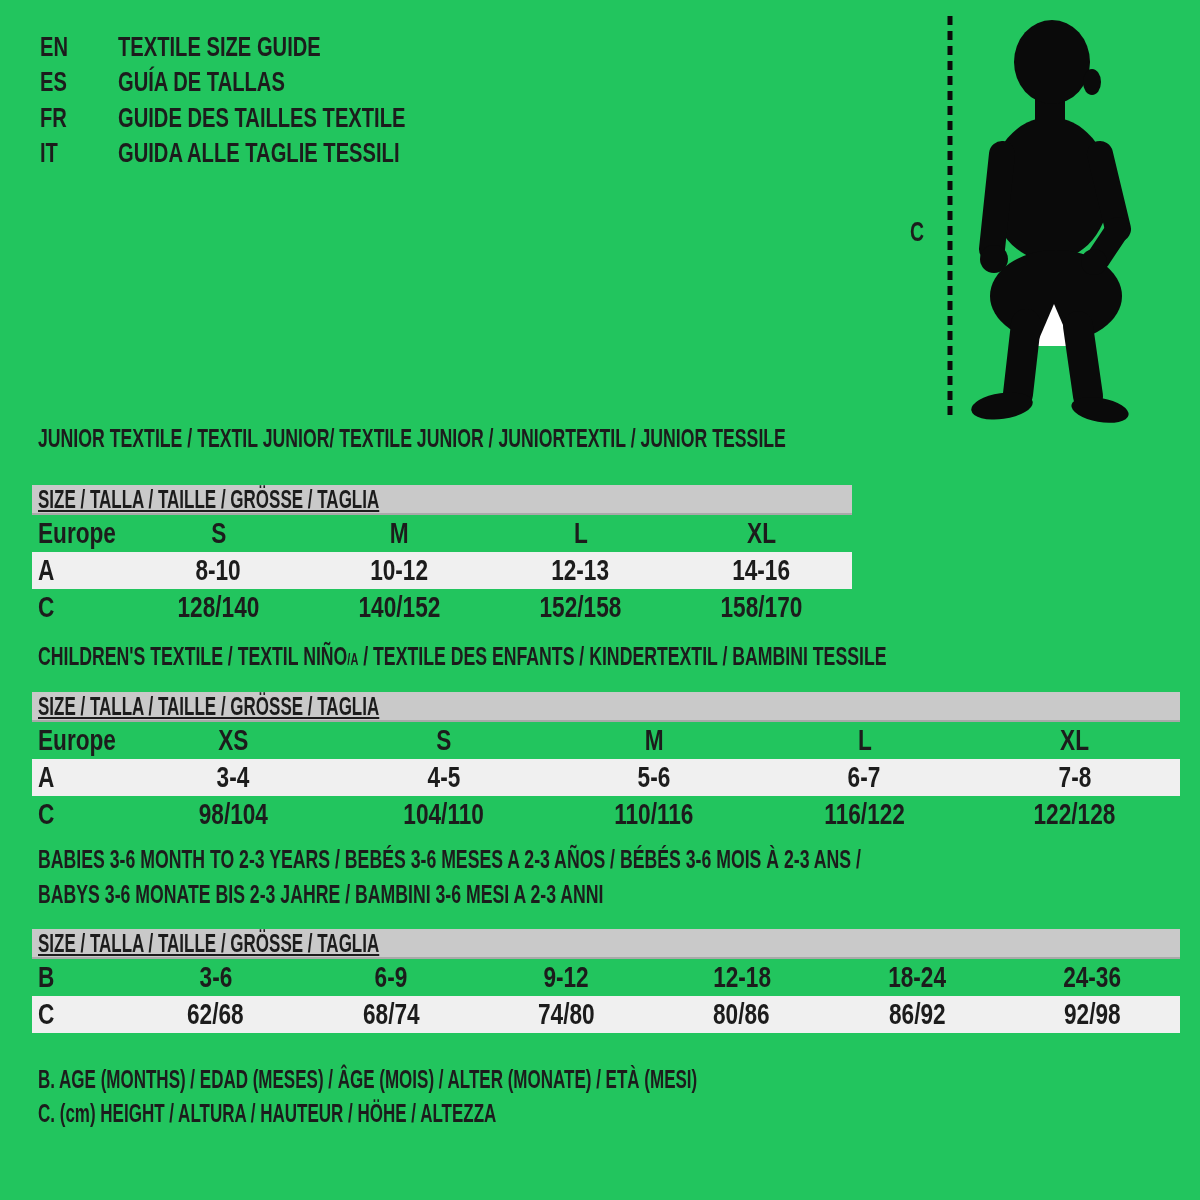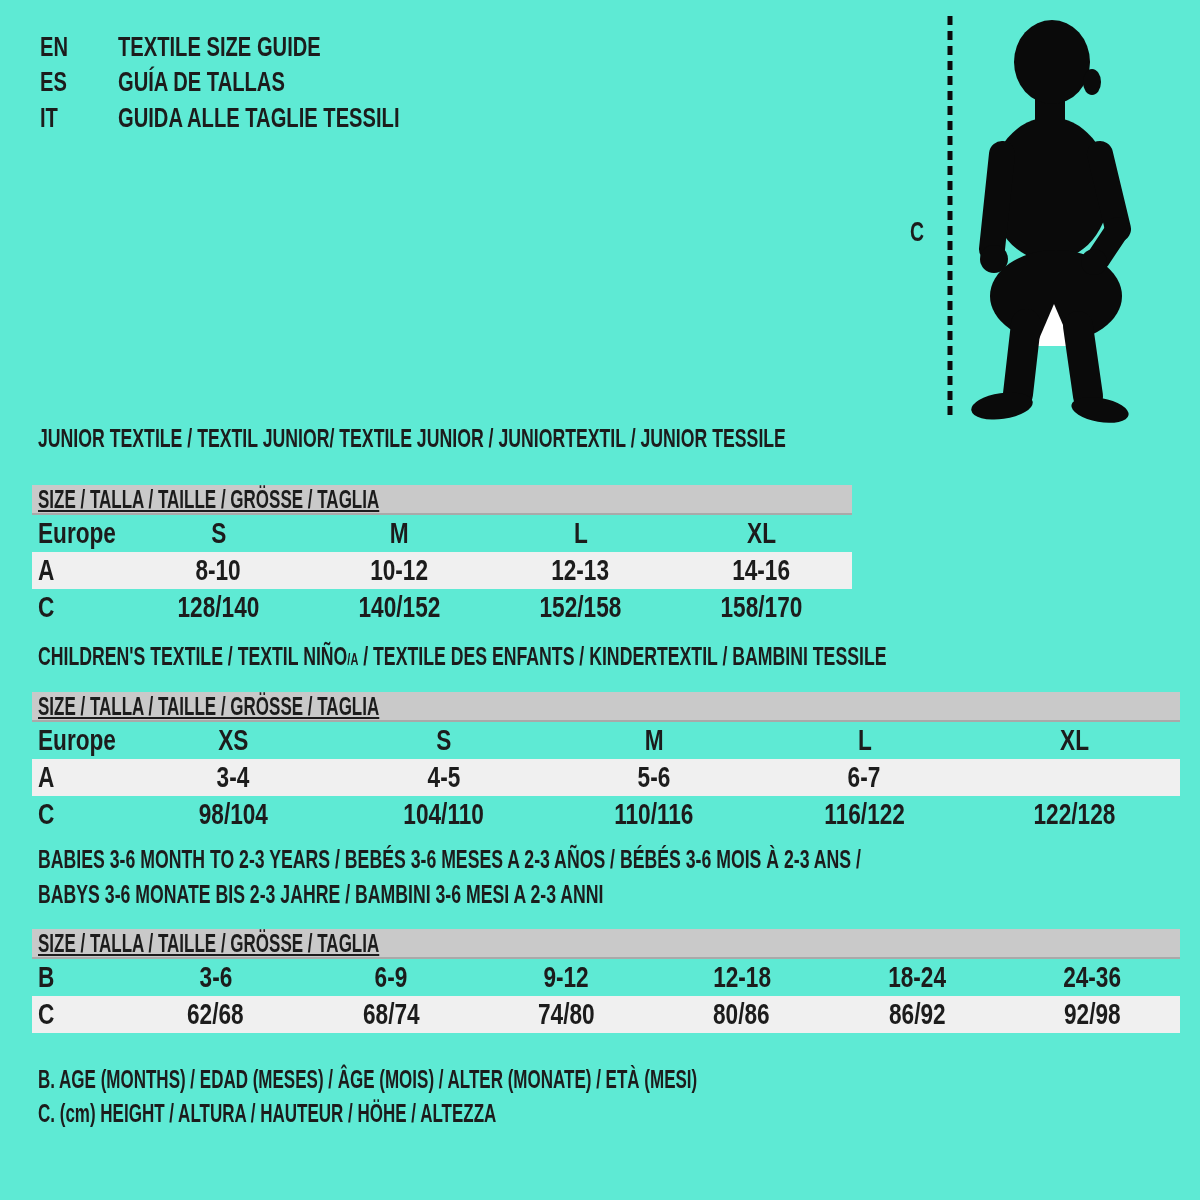--- a/index.html
+++ b/index.html
@@ -1,17 +1,17 @@
 <!DOCTYPE html>
 <html><head>
 <meta charset="utf-8">
 <style>
   html,body { margin:0; padding:0; background:#fff; }
   #canvas {
-    position:relative; width:1200px; height:1200px; background:#5eead4;
+    position:relative; width:1200px; height:1200px; background:#22c55e;
     font-family:"Liberation Sans", sans-serif; font-weight:700; color:#1c1c1c;
     overflow:hidden;
   }
   
   .sq { display:inline-block; white-space:nowrap; }
   .ol { transform-origin:0 50%; }
   .oc { transform-origin:50% 50%; }
   .s68 { transform:scaleX(.68); }
   .s72 { transform:scaleX(.72); }
   .s78 { transform:scaleX(.78); }
@@ -62,20 +62,24 @@
   <div class="langs">
     <div class="lang-row">
       <span class="lang-code"><span class="sq ol s72">EN</span></span>
       <span class="sq ol s72">TEXTILE SIZE GUIDE</span>
     </div>
     <div class="lang-row">
       <span class="lang-code"><span class="sq ol s72">ES</span></span>
       <span class="sq ol s72">GUÍA DE TALLAS</span>
     </div>
     <div class="lang-row">
+      <span class="lang-code"><span class="sq ol s72">FR</span></span>
+      <span class="sq ol s72">GUIDE DES TAILLES TEXTILE</span>
+    </div>
+    <div class="lang-row">
       <span class="lang-code"><span class="sq ol s72">IT</span></span>
       <span class="sq ol s72">GUIDA ALLE TAGLIE TESSILI</span>
     </div>
   </div>
 
   <span class="fig-c sq ol s72">C</span>
   <svg class="fig" viewBox="0 0 210 416" aria-hidden="true">
     <line x1="12" y1="2" x2="12" y2="404" stroke="#0a0a0a" stroke-width="5" stroke-dasharray="9 6"></line>
     <g fill="#0a0a0a" stroke="none">
 
@@ -148,20 +152,21 @@
       <div class="val"><span class="sq oc s78">M</span></div>
       <div class="val"><span class="sq oc s78">L</span></div>
       <div class="val"><span class="sq oc s78">XL</span></div>
     </div>
     <div class="trow g5 shaded">
       <div class="lab"><span class="sq ol s78">A</span></div>
       <div class="val"><span class="sq oc s78">3-4</span></div>
       <div class="val"><span class="sq oc s78">4-5</span></div>
       <div class="val"><span class="sq oc s78">5-6</span></div>
       <div class="val"><span class="sq oc s78">6-7</span></div>
+      <div class="val"><span class="sq oc s78">7-8</span></div>
     </div>
     <div class="trow g5">
       <div class="lab"><span class="sq ol s78">C</span></div>
       <div class="val"><span class="sq oc s78">98/104</span></div>
       <div class="val"><span class="sq oc s78">104/110</span></div>
       <div class="val"><span class="sq oc s78">110/116</span></div>
       <div class="val"><span class="sq oc s78">116/122</span></div>
       <div class="val"><span class="sq oc s78">122/128</span></div>
     </div>
   </div>

